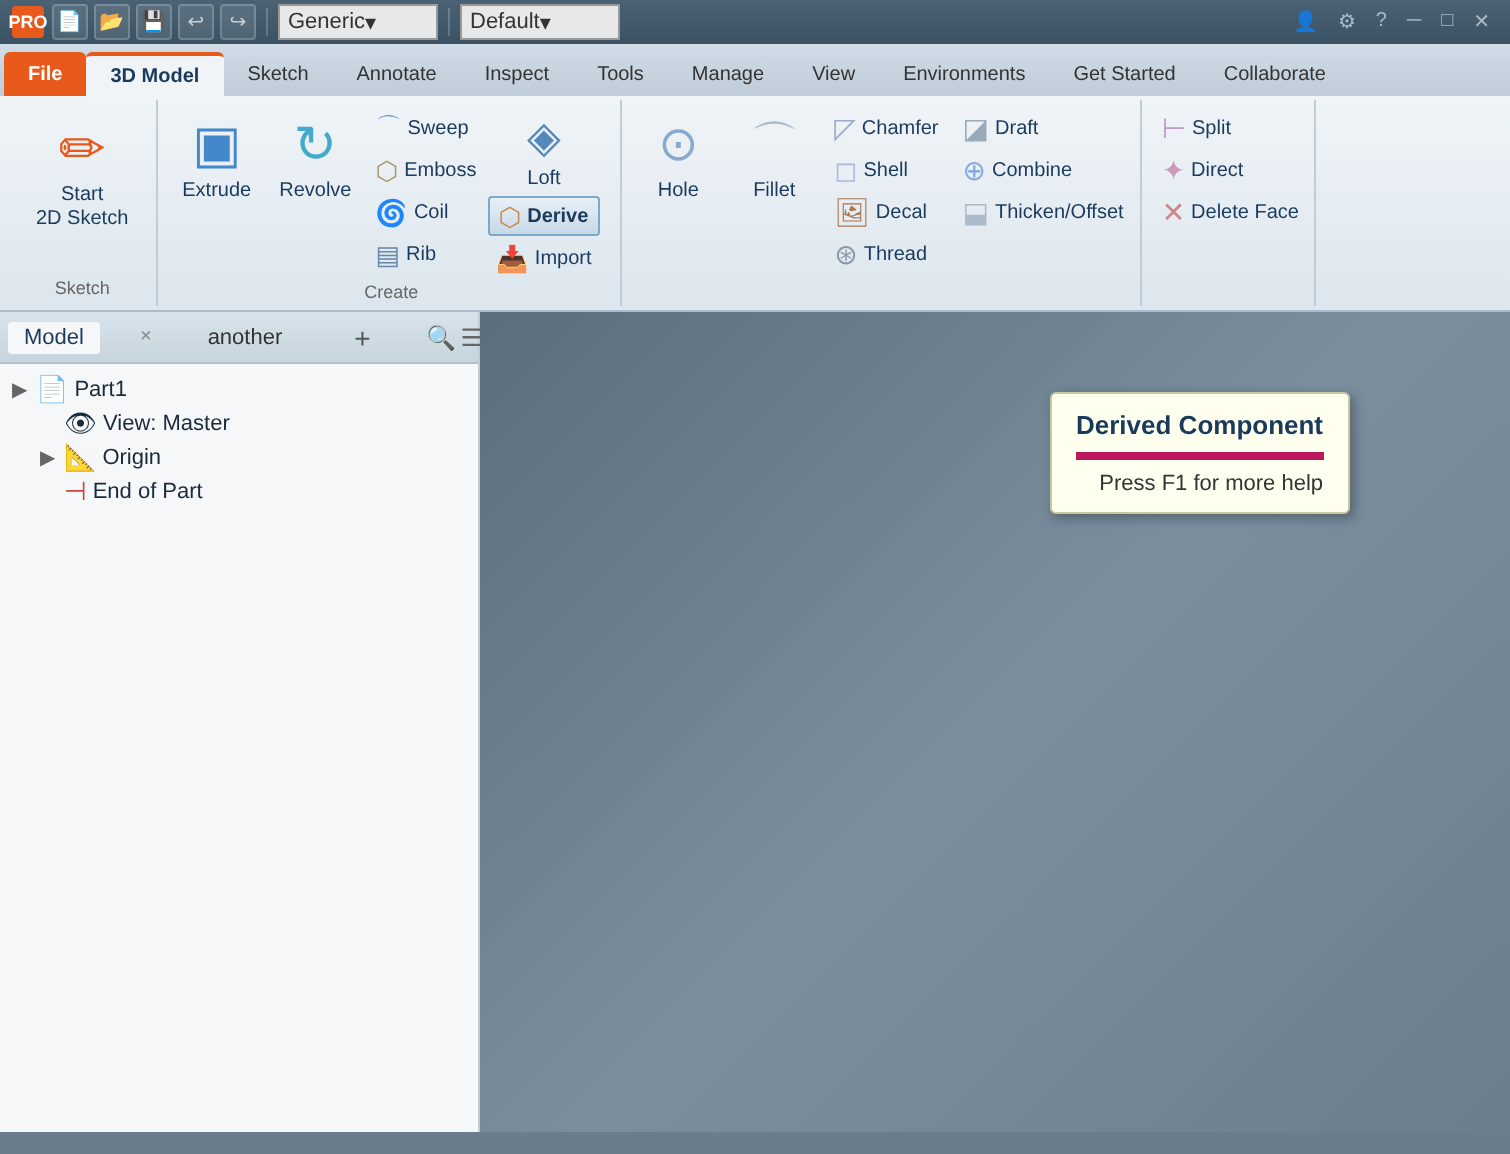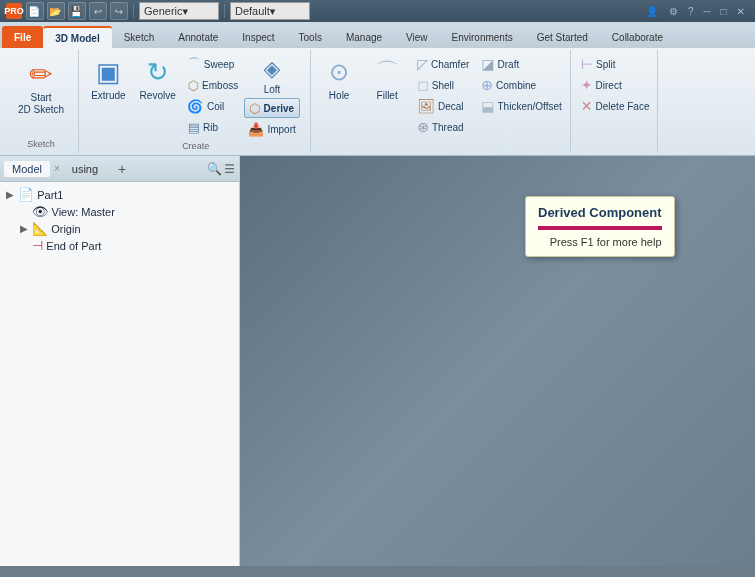--- a/index.html
+++ b/index.html
@@ -165,21 +165,21 @@
       display: flex;
       flex-direction: column;
     }
     .sidebar-header {
       display: flex;
       align-items: center;
       background: linear-gradient(to bottom, #d8e4ec, #c8d4dc);
       border-bottom: 1px solid #b0c0cc;
       height: 26px;
       padding: 0 4px;
-      gap: 4px;
+      gap: 20px;
     }
     .sidebar-tab {
       padding: 2px 8px;
       font-size: 11px;
       cursor: pointer;
       border-radius: 2px;
       color: #333;
     }
     .sidebar-tab.active {
       background: #f5f7f9;
@@ -437,21 +437,21 @@
 
   <div style="flex:1;"></div>
 </div>
 
 <div class="main-area">
 
   <div class="sidebar">
     <div class="sidebar-header">
       <div class="sidebar-tab active">Model</div>
       <div class="sidebar-tab-x">×</div>
-      <div class="sidebar-tab">using</div>
+      <div class="sidebar-tab">another</div>
       <div class="sidebar-tab" style="font-size:14px; color:#555;">+</div>
       <div class="sidebar-search">
         <span class="sidebar-search-icon">🔍</span>
         <span class="sidebar-menu-icon">☰</span>
       </div>
     </div>
 
     <div class="tree-area">
 
       <div class="tree-item">

